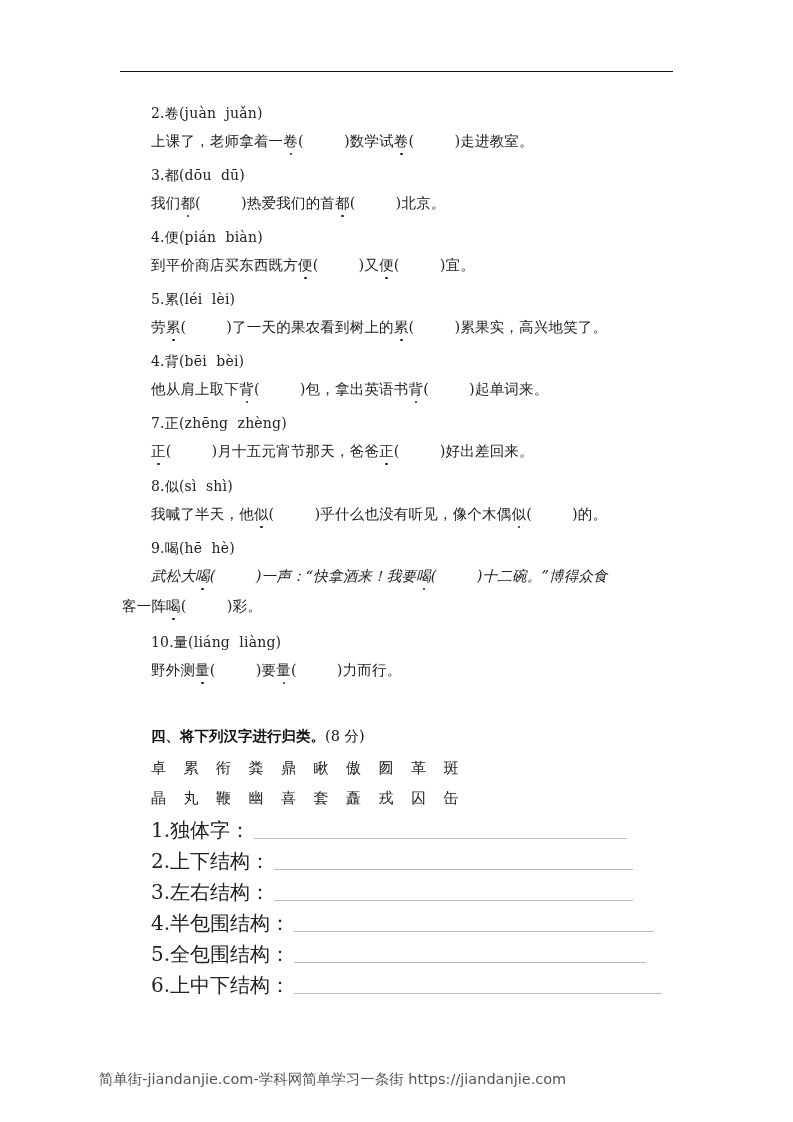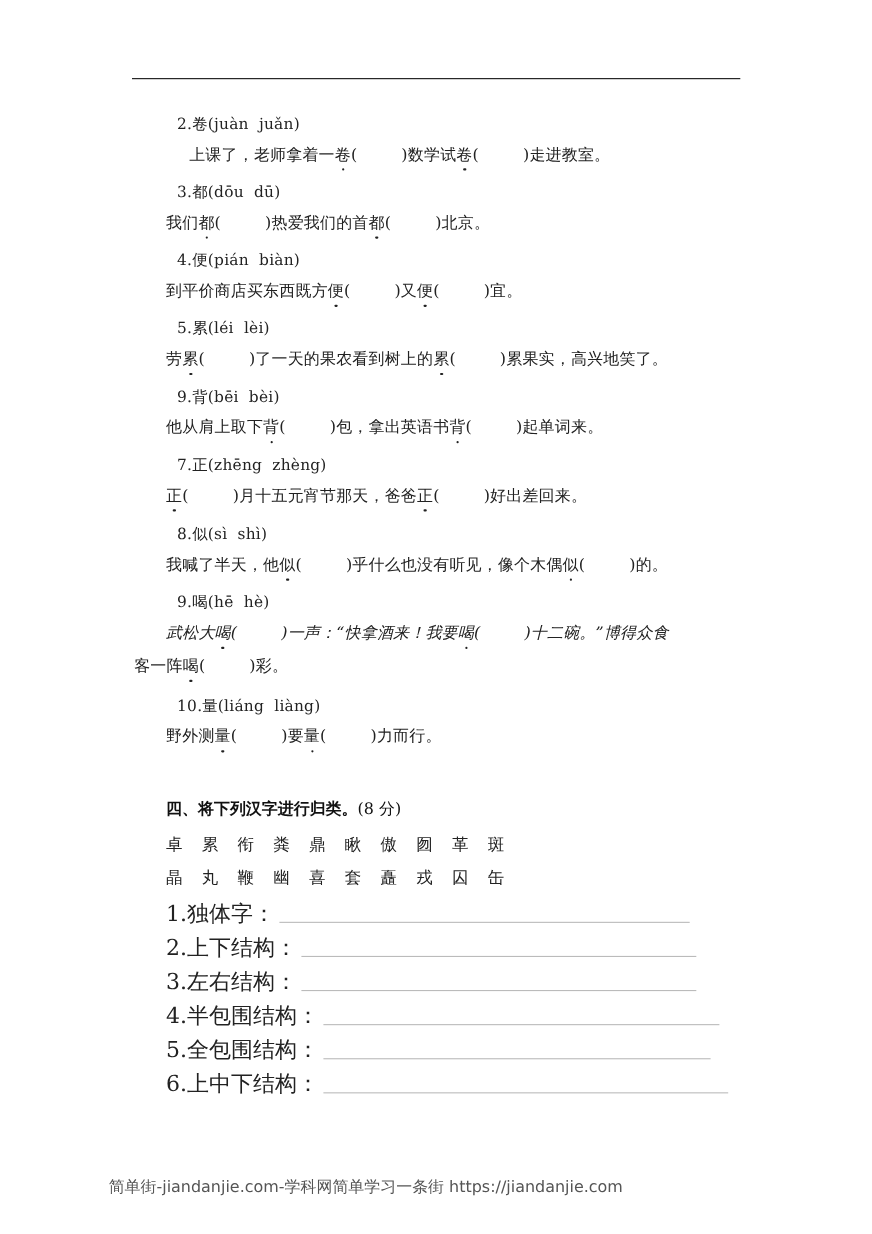--- a/index.html
+++ b/index.html
@@ -2,49 +2,49 @@
 <html><head>
 <meta charset="utf-8">
 <style>
   html, body { margin:0; padding:0; background:#ffffff; }
   body { width:793px; height:1122px; position:relative; overflow:hidden;
          font-family:"DejaVu Serif","Liberation Serif",serif; color:#222; }
   .rule { position:absolute; left:120px; top:71px; width:553px; height:0; border-top:1.5px solid #111; }
   .content { position:absolute; left:0; top:0; width:793px; }
   .line { position:absolute; left:151px; font-size:14.5px; line-height:18px; white-space:pre; letter-spacing:0.2px; }
   .line.wide { left:122px; }
-  .q-head { font-size:14px;margin-left:10px; }
+  .q-head { font-size:14px; }
   .dot { position:relative; display:inline-block; }
   .dot::after { content:""; position:absolute; left:50%; bottom:-5px; width:2.5px; height:2.5px; margin-left:-1px; background:#222; border-radius:50%; }
   .blank { display:inline-block; }
   .sec-title { position:absolute; left:151px; top:727px; font-size:14.5px; line-height:18px;
                font-family:"DejaVu Sans","Liberation Sans",sans-serif; font-weight:bold; color:#111;text-align:right; }
   .sec-title .score { font-weight:normal; font-family:"DejaVu Serif","Liberation Serif",serif; }
   .chars { position:absolute; left:151px; font-size:15px; line-height:18px; display:flex; }
   .chars span { display:inline-block; width:32.5px; }
   .cat { position:absolute; left:151px; font-size:20px; line-height:18px; display:flex; align-items:flex-end; }
   .cat .uline { display:inline-block; border-bottom:1.2px solid #bbb; height:14px; margin-left:4px; }
   .footer { position:absolute; left:0; width:665px; top:1070px; text-align:center;
             font-family:"DejaVu Sans","Liberation Sans",sans-serif; font-size:14.5px; color:#555; }
 </style>
 </head>
 <body>
 
 <div class="rule"></div>
 
 <div class="content" id="content">
     <div class="line q-head" style="top: 104px;">2.卷(juàn  juǎn)</div>
-    <div class="line" style="top: 132px; margin-left: 21px;"><span>上课了，老师拿着一</span><span class="dot">卷</span><span>(</span><span class="blank" style="width: 40px;"></span><span>)数学试</span><span class="dot">卷</span><span>(</span><span class="blank" style="width: 40px;"></span><span>)走进教室。</span></div>
+    <div class="line" style="top: 132px;"><span>上课了，老师拿着一</span><span class="dot">卷</span><span>(</span><span class="blank" style="width: 40px;"></span><span>)数学试</span><span class="dot">卷</span><span>(</span><span class="blank" style="width: 40px;"></span><span>)走进教室。</span></div>
     <div class="line q-head" style="top: 166px;">3.都(dōu  dū)</div>
     <div class="line" style="top: 194px;"><span>我们</span><span class="dot">都</span><span>(</span><span class="blank" style="width: 40px;"></span><span>)热爱我们的首</span><span class="dot">都</span><span>(</span><span class="blank" style="width: 40px;"></span><span>)北京。</span></div>
     <div class="line q-head" style="top: 228px;">4.便(pián  biàn)</div>
     <div class="line" style="top: 256px;"><span>到平价商店买东西既方</span><span class="dot">便</span><span>(</span><span class="blank" style="width: 40px;"></span><span>)又</span><span class="dot">便</span><span>(</span><span class="blank" style="width: 40px;"></span><span>)宜。</span></div>
     <div class="line q-head" style="top: 290px;">5.累(léi  lèi)</div>
     <div class="line" style="top: 318px;"><span>劳</span><span class="dot">累</span><span>(</span><span class="blank" style="width: 40px;"></span><span>)了一天的果农看到树上的</span><span class="dot">累</span><span>(</span><span class="blank" style="width: 40px;"></span><span>)累果实，高兴地笑了。</span></div>
-    <div class="line q-head" style="top: 352px;">9.背(bēi  bèi)</div>
+    <div class="line q-head" style="top: 352px;">4.背(bēi  bèi)</div>
     <div class="line" style="top: 380px;"><span>他从肩上取下</span><span class="dot">背</span><span>(</span><span class="blank" style="width: 40px;"></span><span>)包，拿出英语书</span><span class="dot">背</span><span>(</span><span class="blank" style="width: 40px;"></span><span>)起单词来。</span></div>
     <div class="line q-head" style="top: 414px;">7.正(zhēng  zhèng)</div>
     <div class="line" style="top: 442px;"><span class="dot">正</span><span>(</span><span class="blank" style="width: 40px;"></span><span>)月十五元宵节那天，爸爸</span><span class="dot">正</span><span>(</span><span class="blank" style="width: 40px;"></span><span>)好出差回来。</span></div>
     <div class="line q-head" style="top: 477px;">8.似(sì  shì)</div>
     <div class="line" style="top: 505px;"><span>我喊了半天，他</span><span class="dot">似</span><span>(</span><span class="blank" style="width: 40px;"></span><span>)乎什么也没有听见，像个木偶</span><span class="dot">似</span><span>(</span><span class="blank" style="width: 40px;"></span><span>)的。</span></div>
     <div class="line q-head" style="top: 539px;">9.喝(hē  hè)</div>
     <div class="line" style="top: 567px; font-style: italic;"><span>武松大</span><span class="dot">喝</span><span>(</span><span class="blank" style="width: 40px;"></span><span>)一声：“快拿酒来！我要</span><span class="dot">喝</span><span>(</span><span class="blank" style="width: 40px;"></span><span>)十二碗。”博得众食</span></div>
     <div class="line wide" style="top: 597px;"><span>客一阵</span><span class="dot">喝</span><span>(</span><span class="blank" style="width: 40px;"></span><span>)彩。</span></div>
     <div class="line q-head" style="top: 633px;">10.量(liáng  liàng)</div>
     <div class="line" style="top: 661px;"><span>野外测</span><span class="dot">量</span><span>(</span><span class="blank" style="width: 40px;"></span><span>)要</span><span class="dot">量</span><span>(</span><span class="blank" style="width: 40px;"></span><span>)力而行。</span></div>

